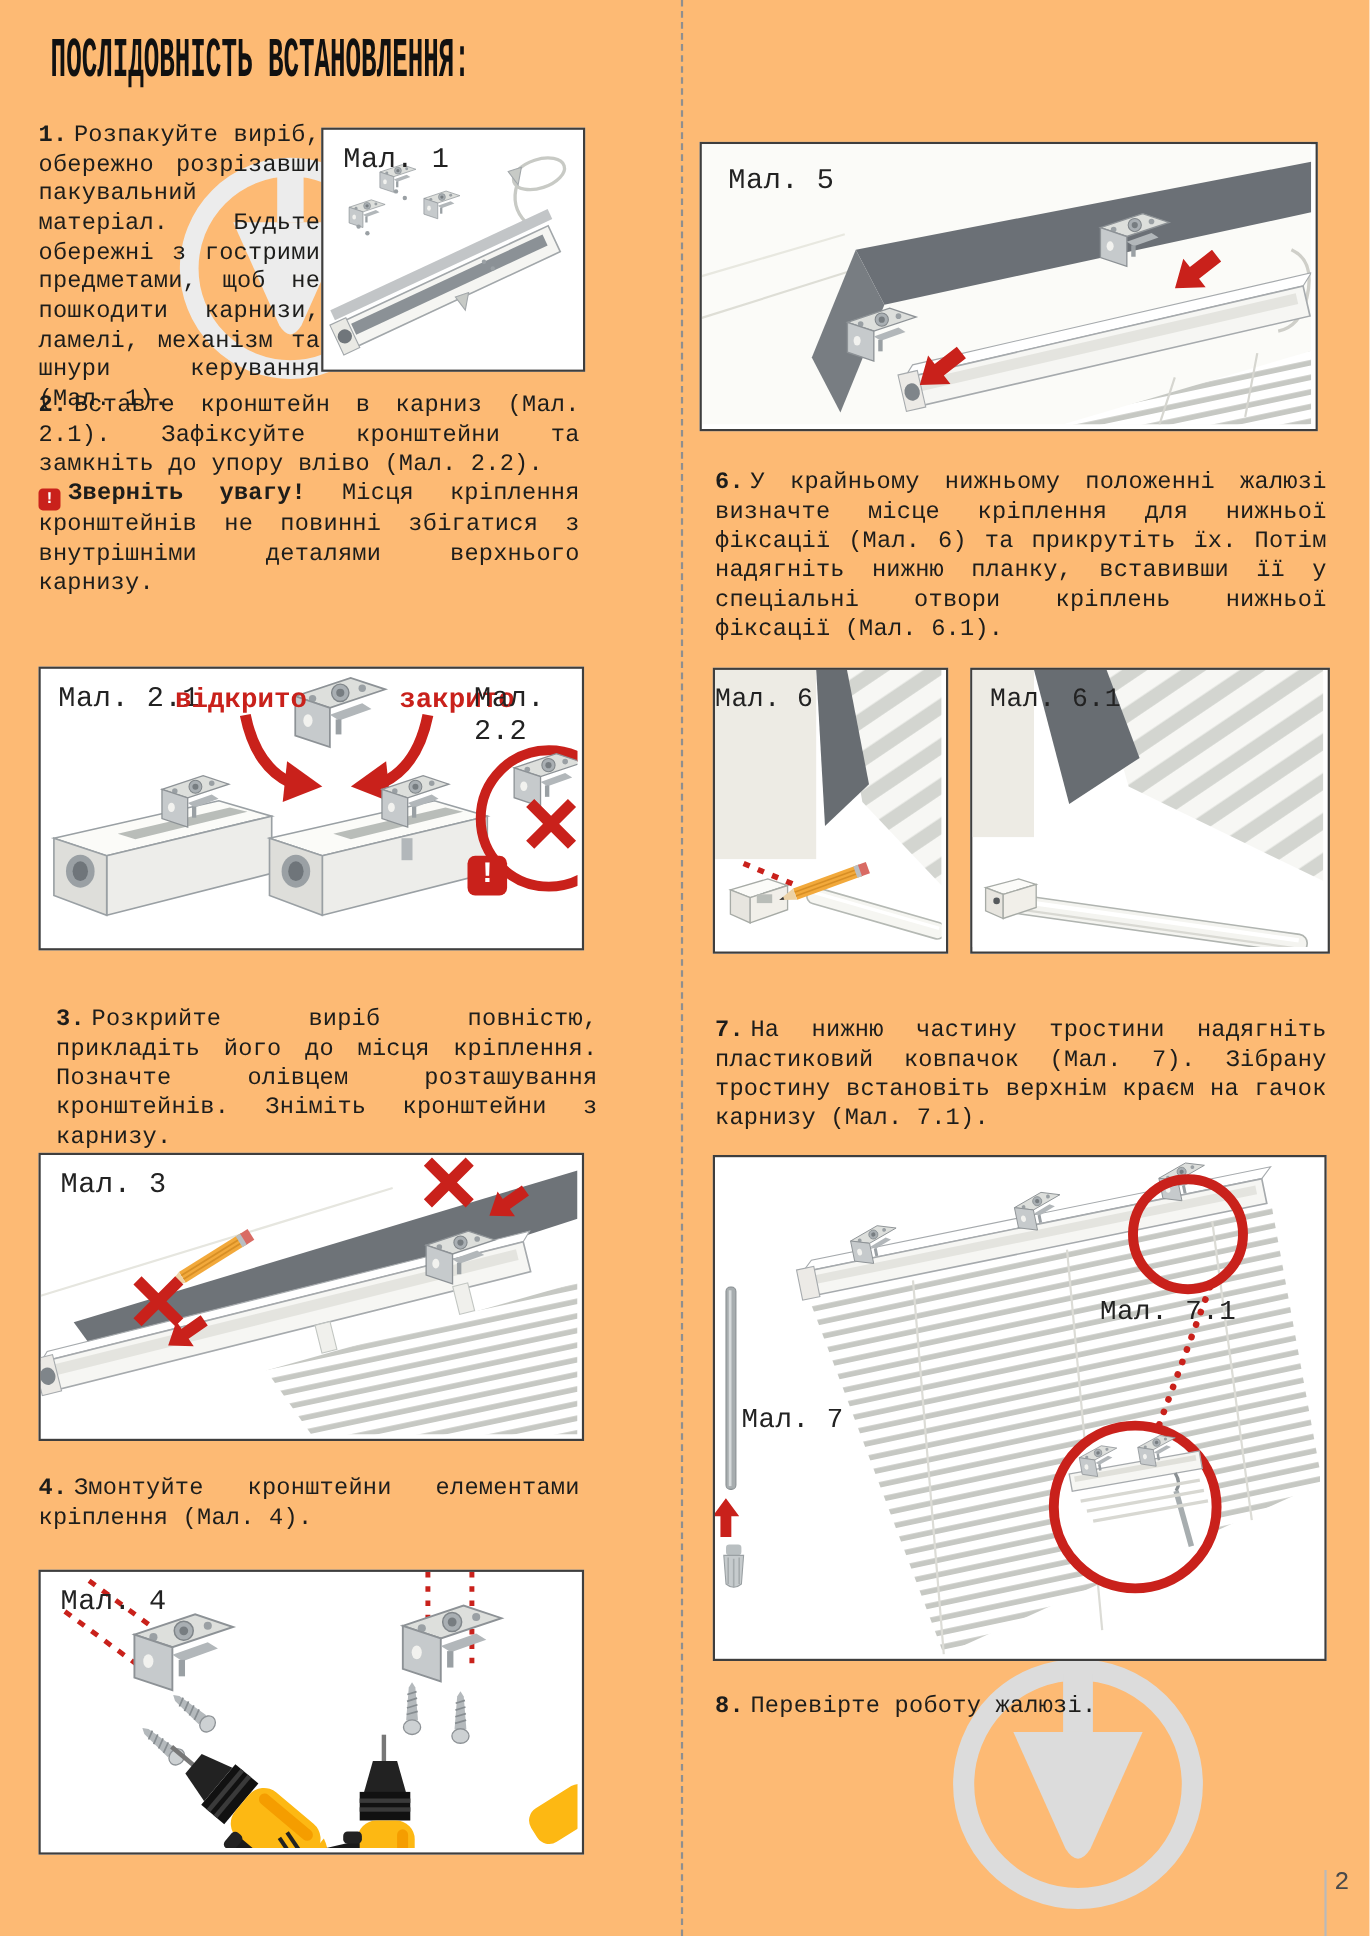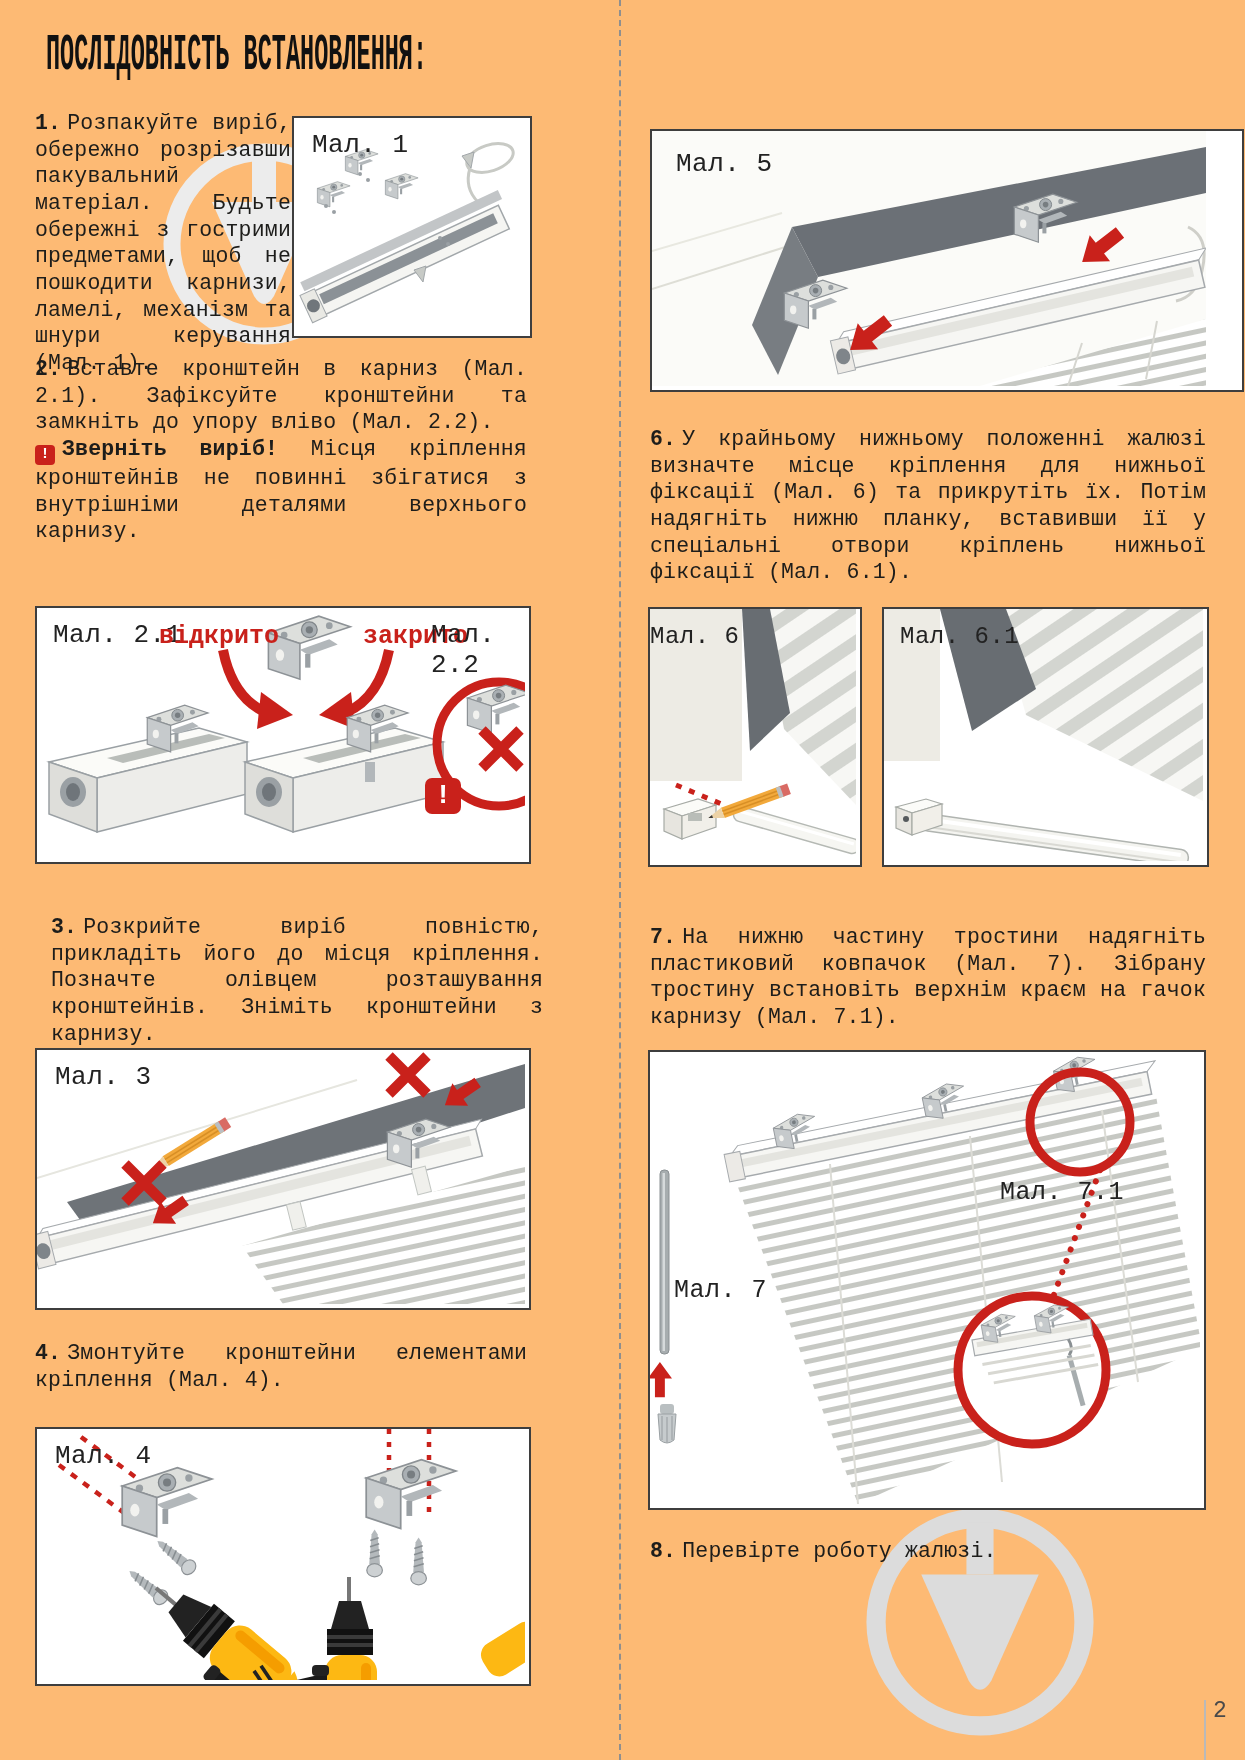--- a/index.html
+++ b/index.html
@@ -132,21 +132,21 @@
         <circle cx="74" cy="62" r="2" fill="#9aa0a4"></circle>
       <circle cx="32" cy="88" r="2" fill="#9aa0a4"></circle>
         <circle cx="40" cy="94" r="2" fill="#9aa0a4"></circle>
       <circle cx="146" cy="120" r="2" fill="#9aa0a4"></circle>
         <circle cx="154" cy="126" r="2" fill="#9aa0a4"></circle>
     </svg>
   </div>
 
   <div class="step" style="left:35px;top:356px;width:492px;">
     <p><span class="num">2.</span><span>Вставте кронштейн в карниз (Мал. 2.1). Зафіксуйте кронштейни та замкніть до упору вліво (Мал. 2.2).</span></p>
-    <p><span class="warnbox">!</span><span class="warnlead">Зверніть виріб!</span> <span>Місця кріплення кронштейнів не повинні збігатися з внутрішніми деталями верхнього карнизу.</span></p>
+    <p><span class="warnbox">!</span><span class="warnlead">Зверніть увагу!</span> <span>Місця кріплення кронштейнів не повинні збігатися з внутрішніми деталями верхнього карнизу.</span></p>
   </div>
 
   <div class="fig" style="left:35px;top:606px;width:492px;height:254px;">
     <div class="figlabel" style="left:16px;top:12px;text-align:center;">Мал. 2.1</div>
     <div class="redlabel" style="left:122px;top:14px;">відкрито</div>
     <div class="redlabel" style="left:326px;top:14px;">закрито</div>
     <div class="figlabel" style="left:394px;top:12px;">Мал. 2.2</div>
     <div class="badge" style="left:388px;top:170px;">!</div>
     <svg width="488" height="250">
       <use href="#brk" transform="translate(223,4) scale(1.05)"></use>
@@ -222,21 +222,21 @@
       <path d="M352 0 L352 94 M392 0 L392 88" stroke="#c9211b" stroke-width="4.5" stroke-dasharray="5 8" fill="none"></path>
       <use href="#brk" transform="translate(320,26) scale(1.15)"></use>
       <use href="#screwL" transform="translate(346,98) rotate(90) scale(1.2)"></use>
       <use href="#screwL" transform="translate(390,106) rotate(90) scale(1.2)"></use>
       <use href="#drillL" transform="translate(358,148) rotate(90)"></use>
       <rect x="446" y="206" width="64" height="36" rx="13" fill="#fdb813" transform="rotate(-32 470 226)"></rect>
     </svg>
   </div>
 
 
-  <div class="fig" style="left:650px;top:129px;width:558px;height:259px;padding-left:32px;">
+  <div class="fig" style="left:636px;top:129px;width:558px;height:259px;">
     <div class="figlabel" style="left:24px;top:18px;">Мал. 5</div>
     <svg width="554" height="255">
       <rect width="554" height="255" fill="#fbfbf8"></rect>
       <line x1="0" y1="120" x2="130" y2="82" stroke="#e8e8e0" stroke-width="2"></line>
       <line x1="0" y1="158" x2="146" y2="112" stroke="#deded6" stroke-width="2"></line>
       <polygon points="140,96 554,16 554,62 166,146" fill="#6b7076"></polygon>
       <polygon points="140,96 166,146 126,244 100,194" fill="#787d82"></polygon>
       <polygon points="328,255 554,188 554,255" fill="url(#slatA)"></polygon>
       <line x1="430" y1="212" x2="416" y2="255" stroke="#d6d6d0" stroke-width="2"></line>
       <line x1="505" y1="190" x2="494" y2="248" stroke="#d6d6d0" stroke-width="2"></line>

